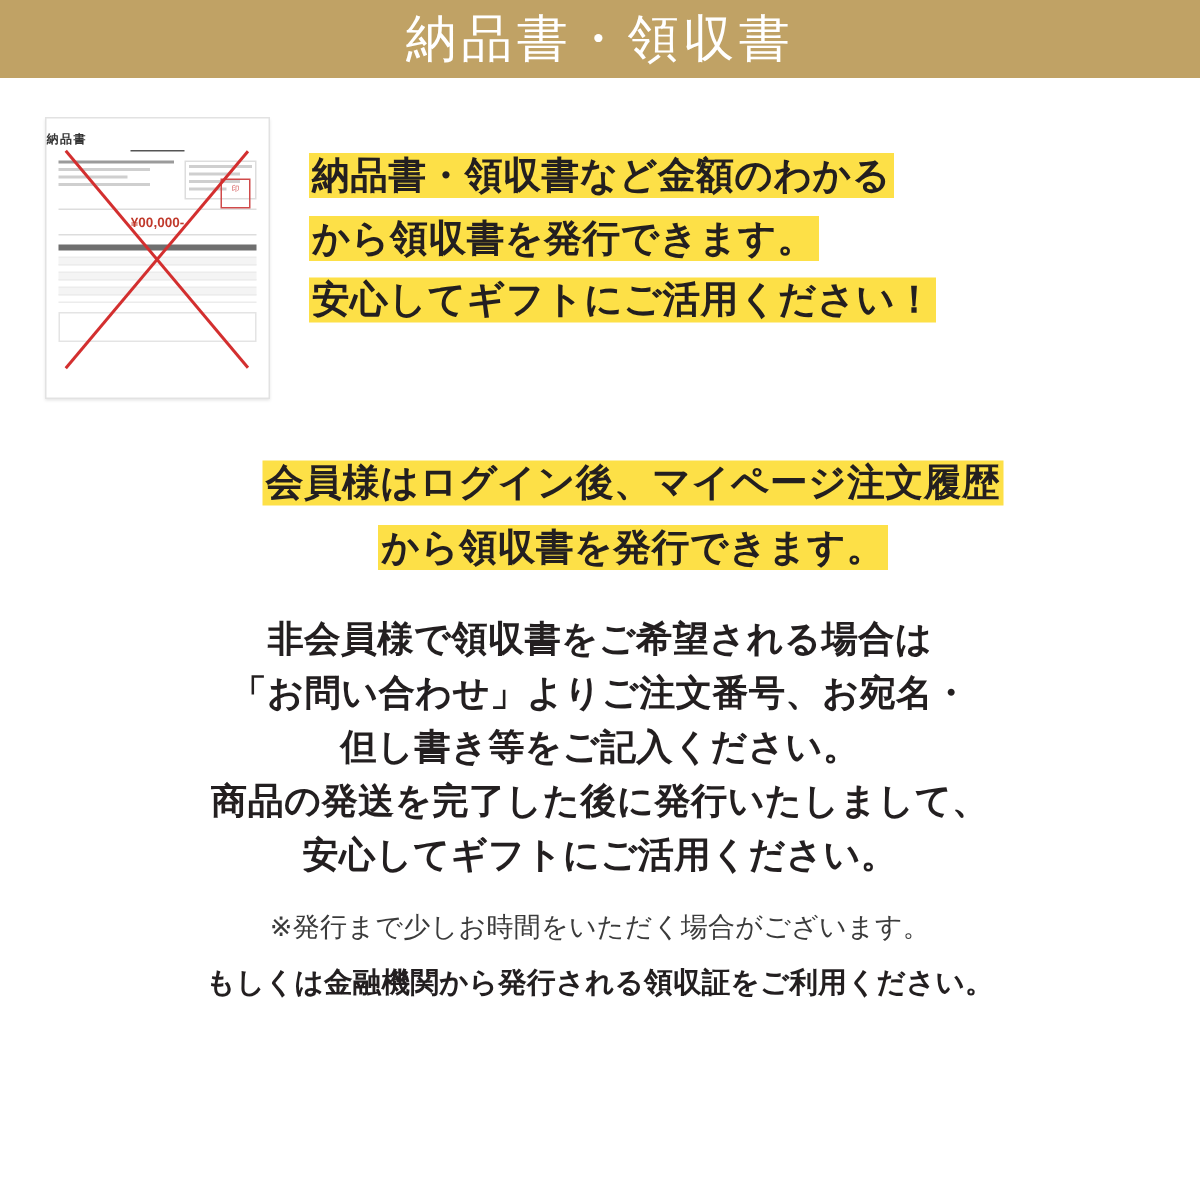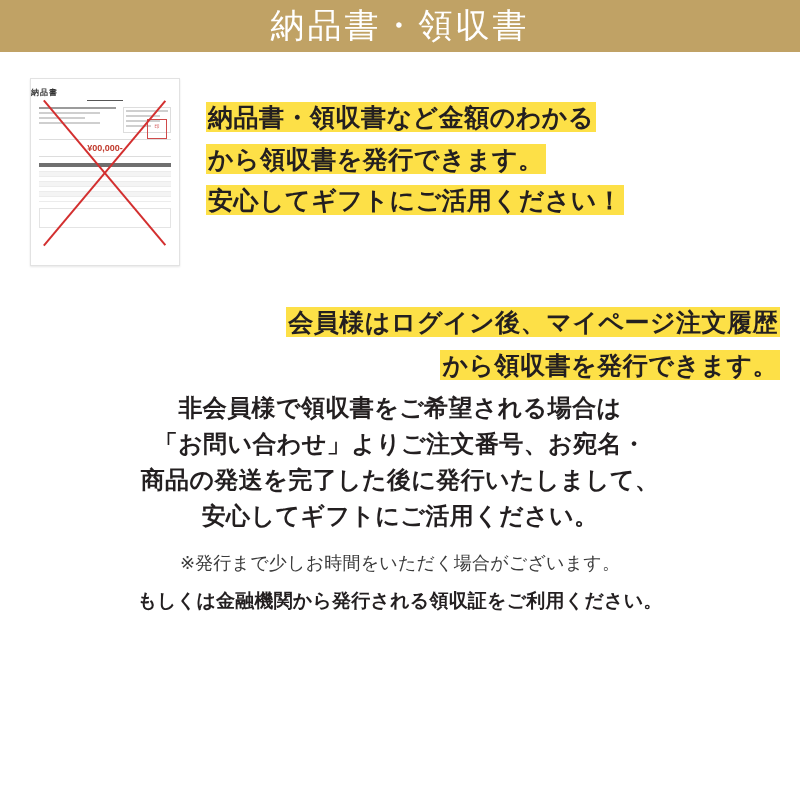--- a/index.html
+++ b/index.html
@@ -186,23 +186,23 @@
     box-decoration-break: clone;
     -webkit-box-decoration-break: clone;
   }
 
   
   .sec2 {
     padding: 22px 20px 0 20px;
     text-align: center;
   }
   .sec2-hl {
-    text-align: right;
+    text-align: center;
     padding-left: 44px;
-    margin-bottom: 5px;
+    margin-bottom: 24px;
   }
   .sec2-hl .hl-line { font-size: 25px; line-height: 1.62; }
 
   .body-line {
     display: block;
     font-size: 24px;
     line-height: 1.50;
     font-weight: bold;
     letter-spacing: 0.4px;
   }
@@ -330,20 +330,21 @@
   <div class="sec2">
 
     <div class="sec2-hl">
       <span class="hl-line"><span class="hl">会員様はログイン後、マイページ注文履歴</span></span>
       <span class="hl-line"><span class="hl">から領収書を発行できます。</span></span>
     </div>
 
     <div>
       <span class="body-line">非会員様で領収書をご希望される場合は</span>
       <span class="body-line">「お問い合わせ」よりご注文番号、お宛名・</span>
+      <span class="body-line">但し書き等をご記入ください。</span>
       <span class="body-line">商品の発送を完了した後に発行いたしまして、</span>
       <span class="body-line">安心してギフトにご活用ください。</span>
     </div>
 
     <div class="note-wrap">
       <span class="note-line">※発行まで少しお時間をいただく場合がございます。</span>
     </div>
 
     <div class="np-wrap">
       <span class="np-line">もしくは金融機関から発行される領収証をご利用ください。</span>

